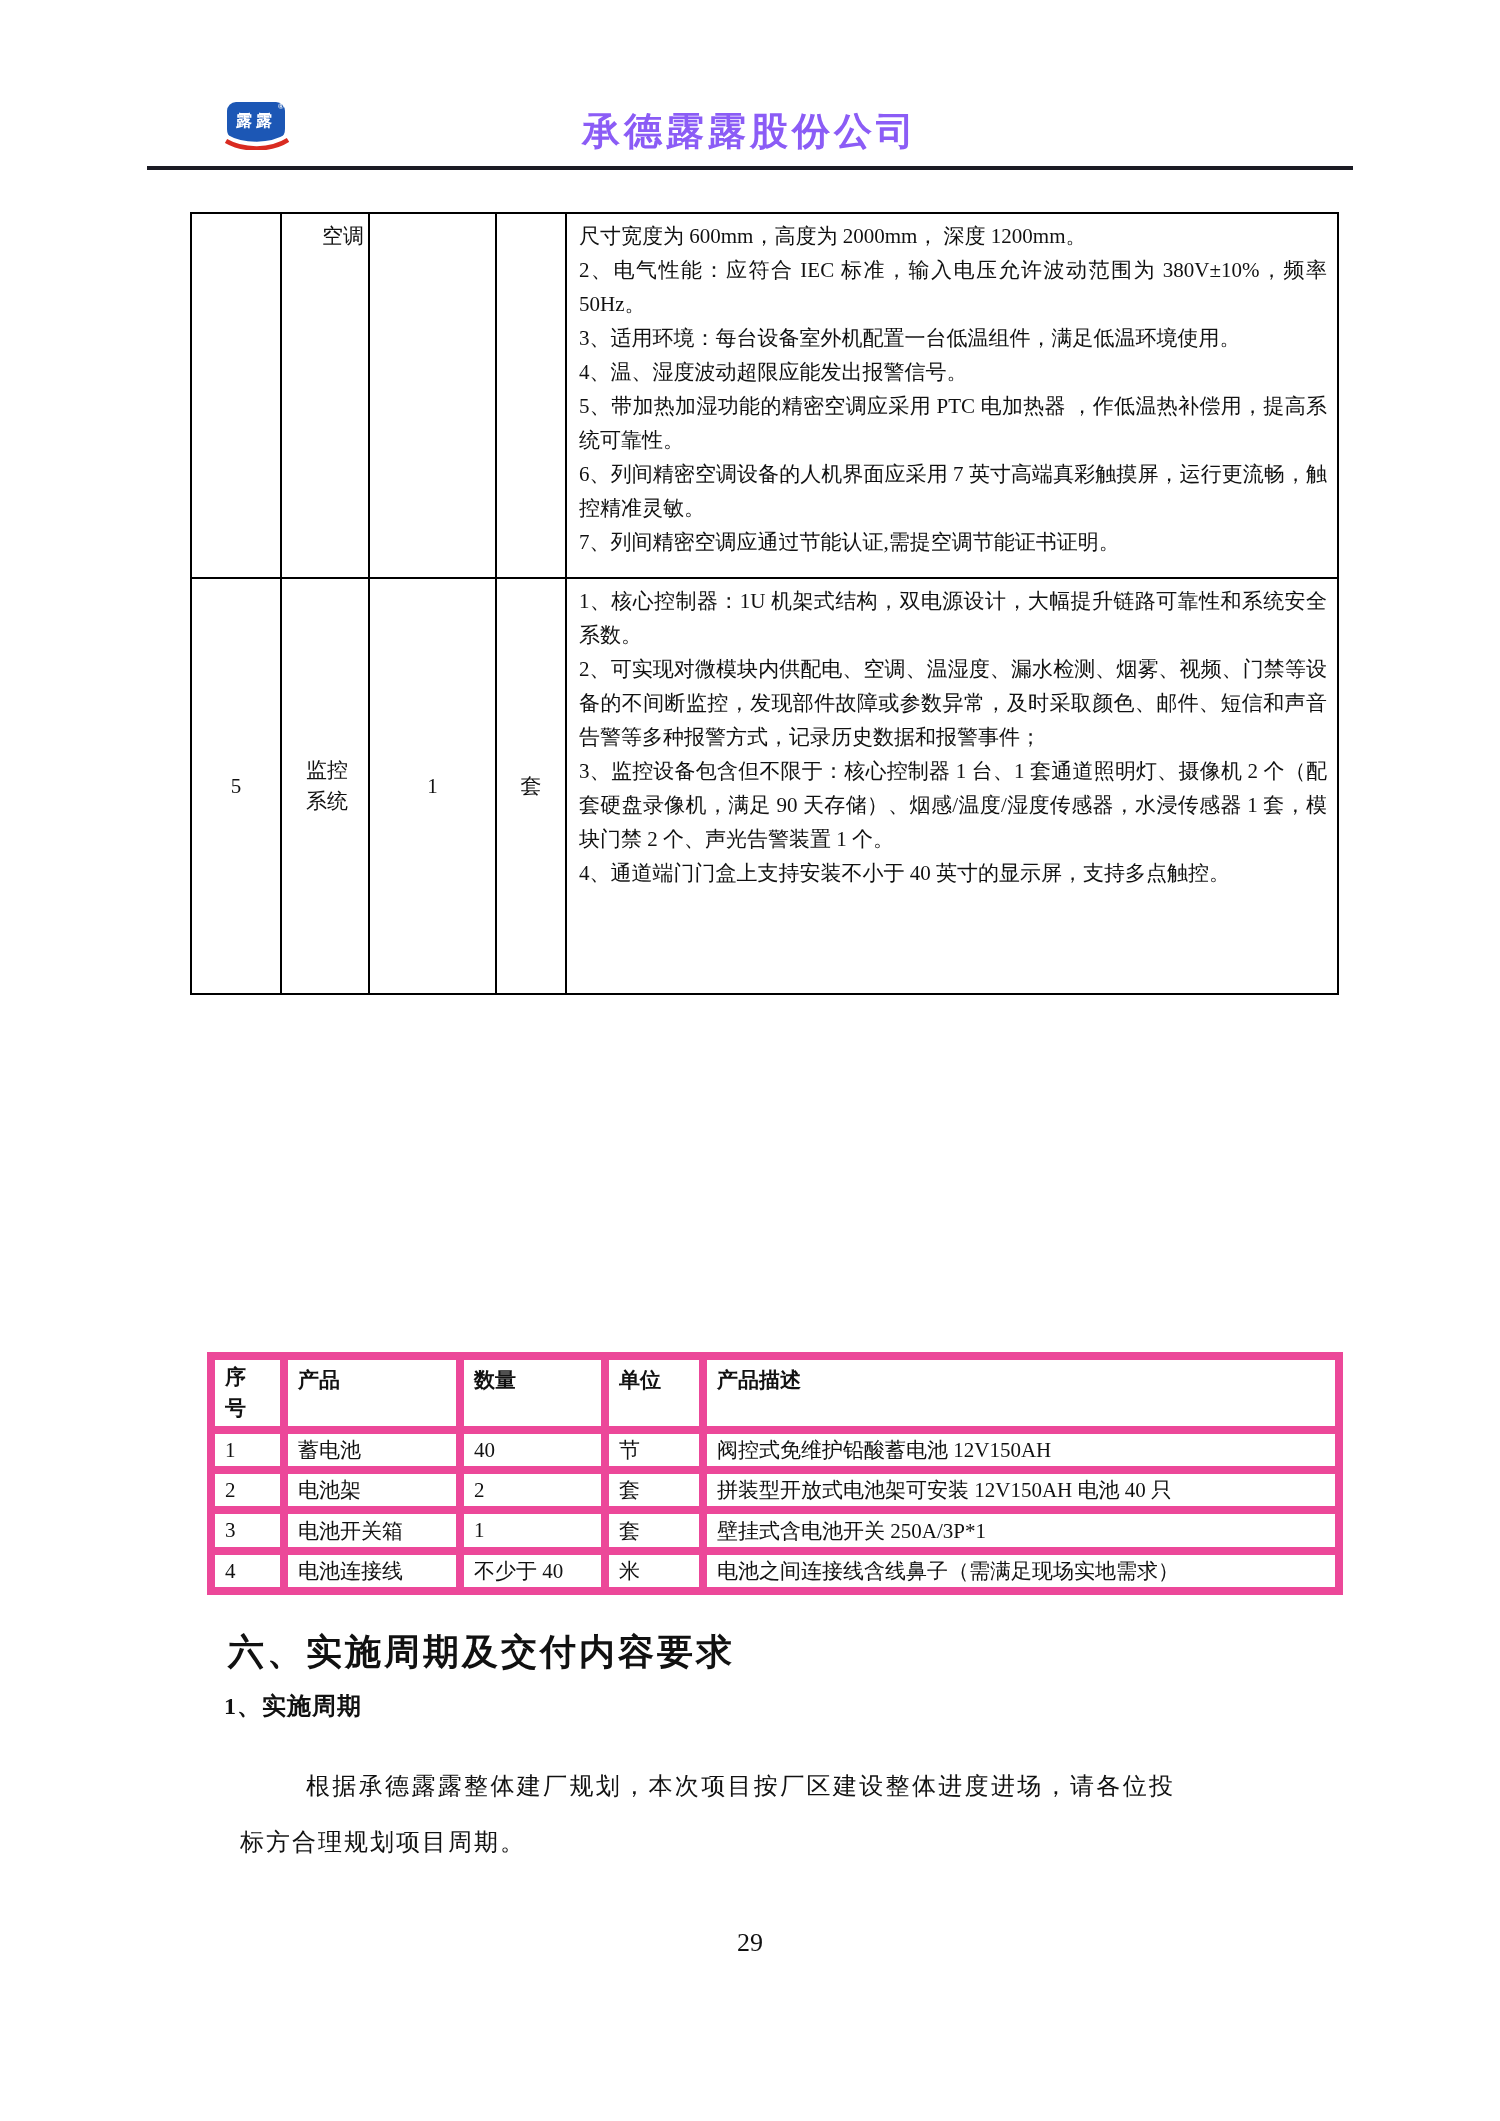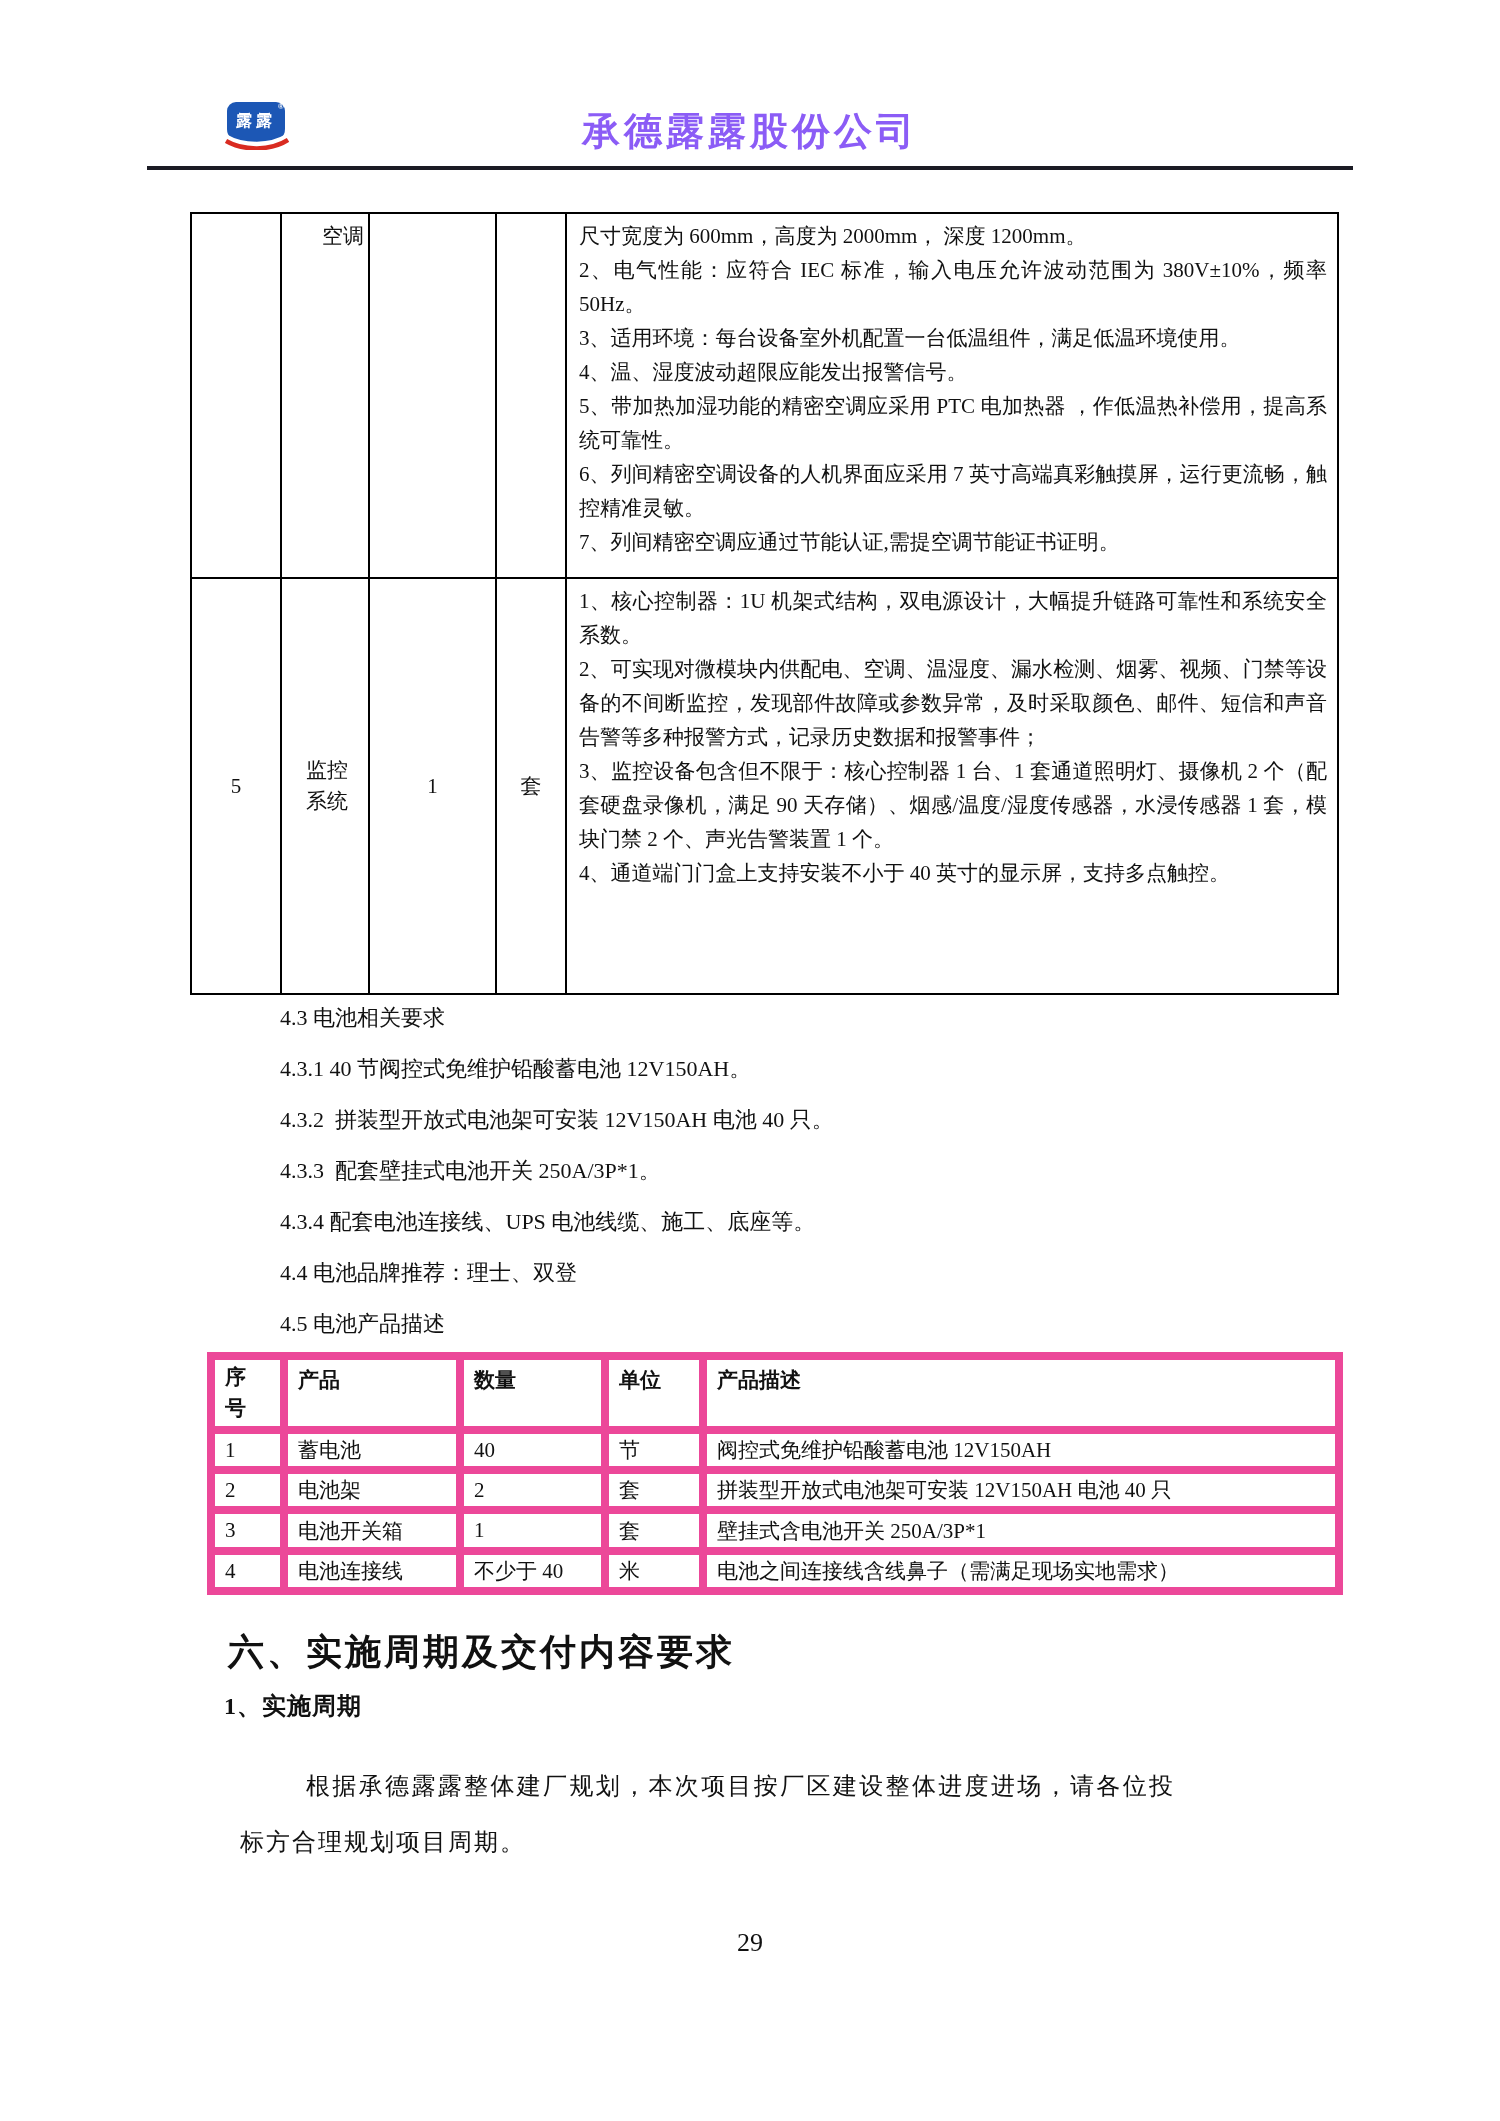--- a/index.html
+++ b/index.html
@@ -147,29 +147,20 @@
           <p>1、核心控制器：1U 机架式结构，双电源设计，大幅提升链路可靠性和系统安全系数。</p>
           <p>2、可实现对微模块内供配电、空调、温湿度、漏水检测、烟雾、视频、门禁等设备的不间断监控，发现部件故障或参数异常，及时采取颜色、邮件、短信和声音告警等多种报警方式，记录历史数据和报警事件；</p>
           <p>3、监控设备包含但不限于：核心控制器 1 台、1 套通道照明灯、摄像机 2 个（配套硬盘录像机，满足 90 天存储）、烟感/温度/湿度传感器，水浸传感器 1 套，模块门禁 2 个、声光告警装置 1 个。</p>
           <p>4、通道端门门盒上支持安装不小于 40 英寸的显示屏，支持多点触控。</p>
         </div>
       </td>
     </tr>
   </tbody>
     </table>
 
-  <div class="sec4">
-    <div class="line">4.3 电池相关要求</div>
-    <div class="line">4.3.1 40 节阀控式免维护铅酸蓄电池 12V150AH。</div>
-    <div class="line">4.3.2  拼装型开放式电池架可安装 12V150AH 电池 40 只。</div>
-    <div class="line">4.3.3  配套壁挂式电池开关 250A/3P*1。</div>
-    <div class="line">4.3.4 配套电池连接线、UPS 电池线缆、施工、底座等。</div>
-    <div class="line">4.4 电池品牌推荐：理士、双登</div>
-    <div class="line">4.5 电池产品描述</div>
-  </div>
 
   <table class="bat">
     <colgroup>
       <col style="width:73px">
         <col style="width:176px">
         <col style="width:145px">
         <col style="width:98px">
         <col style="width:636px">
     </colgroup>
     <tbody>

